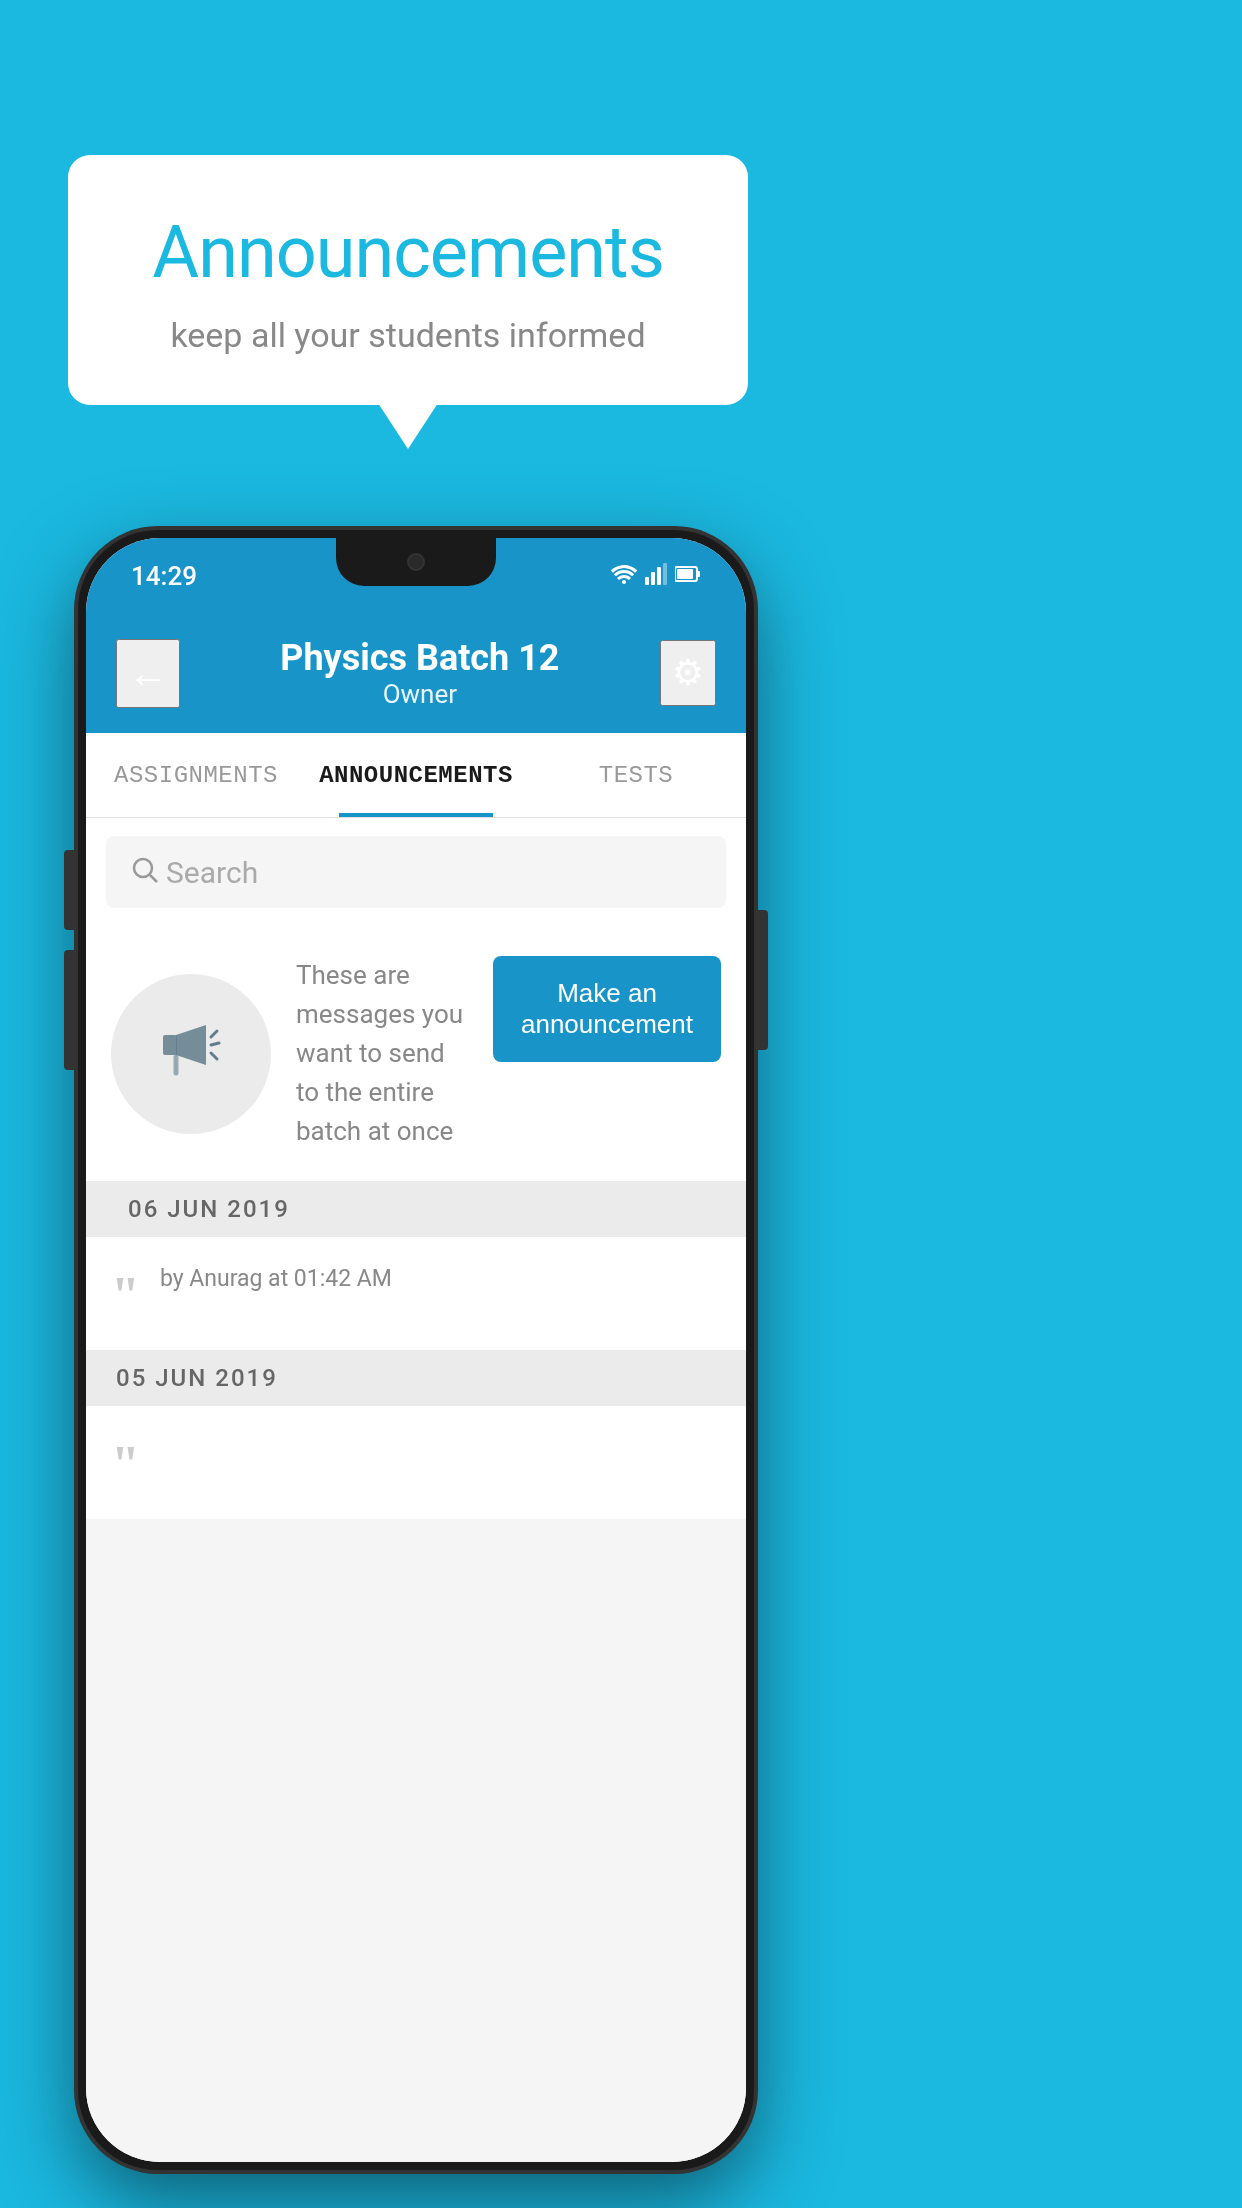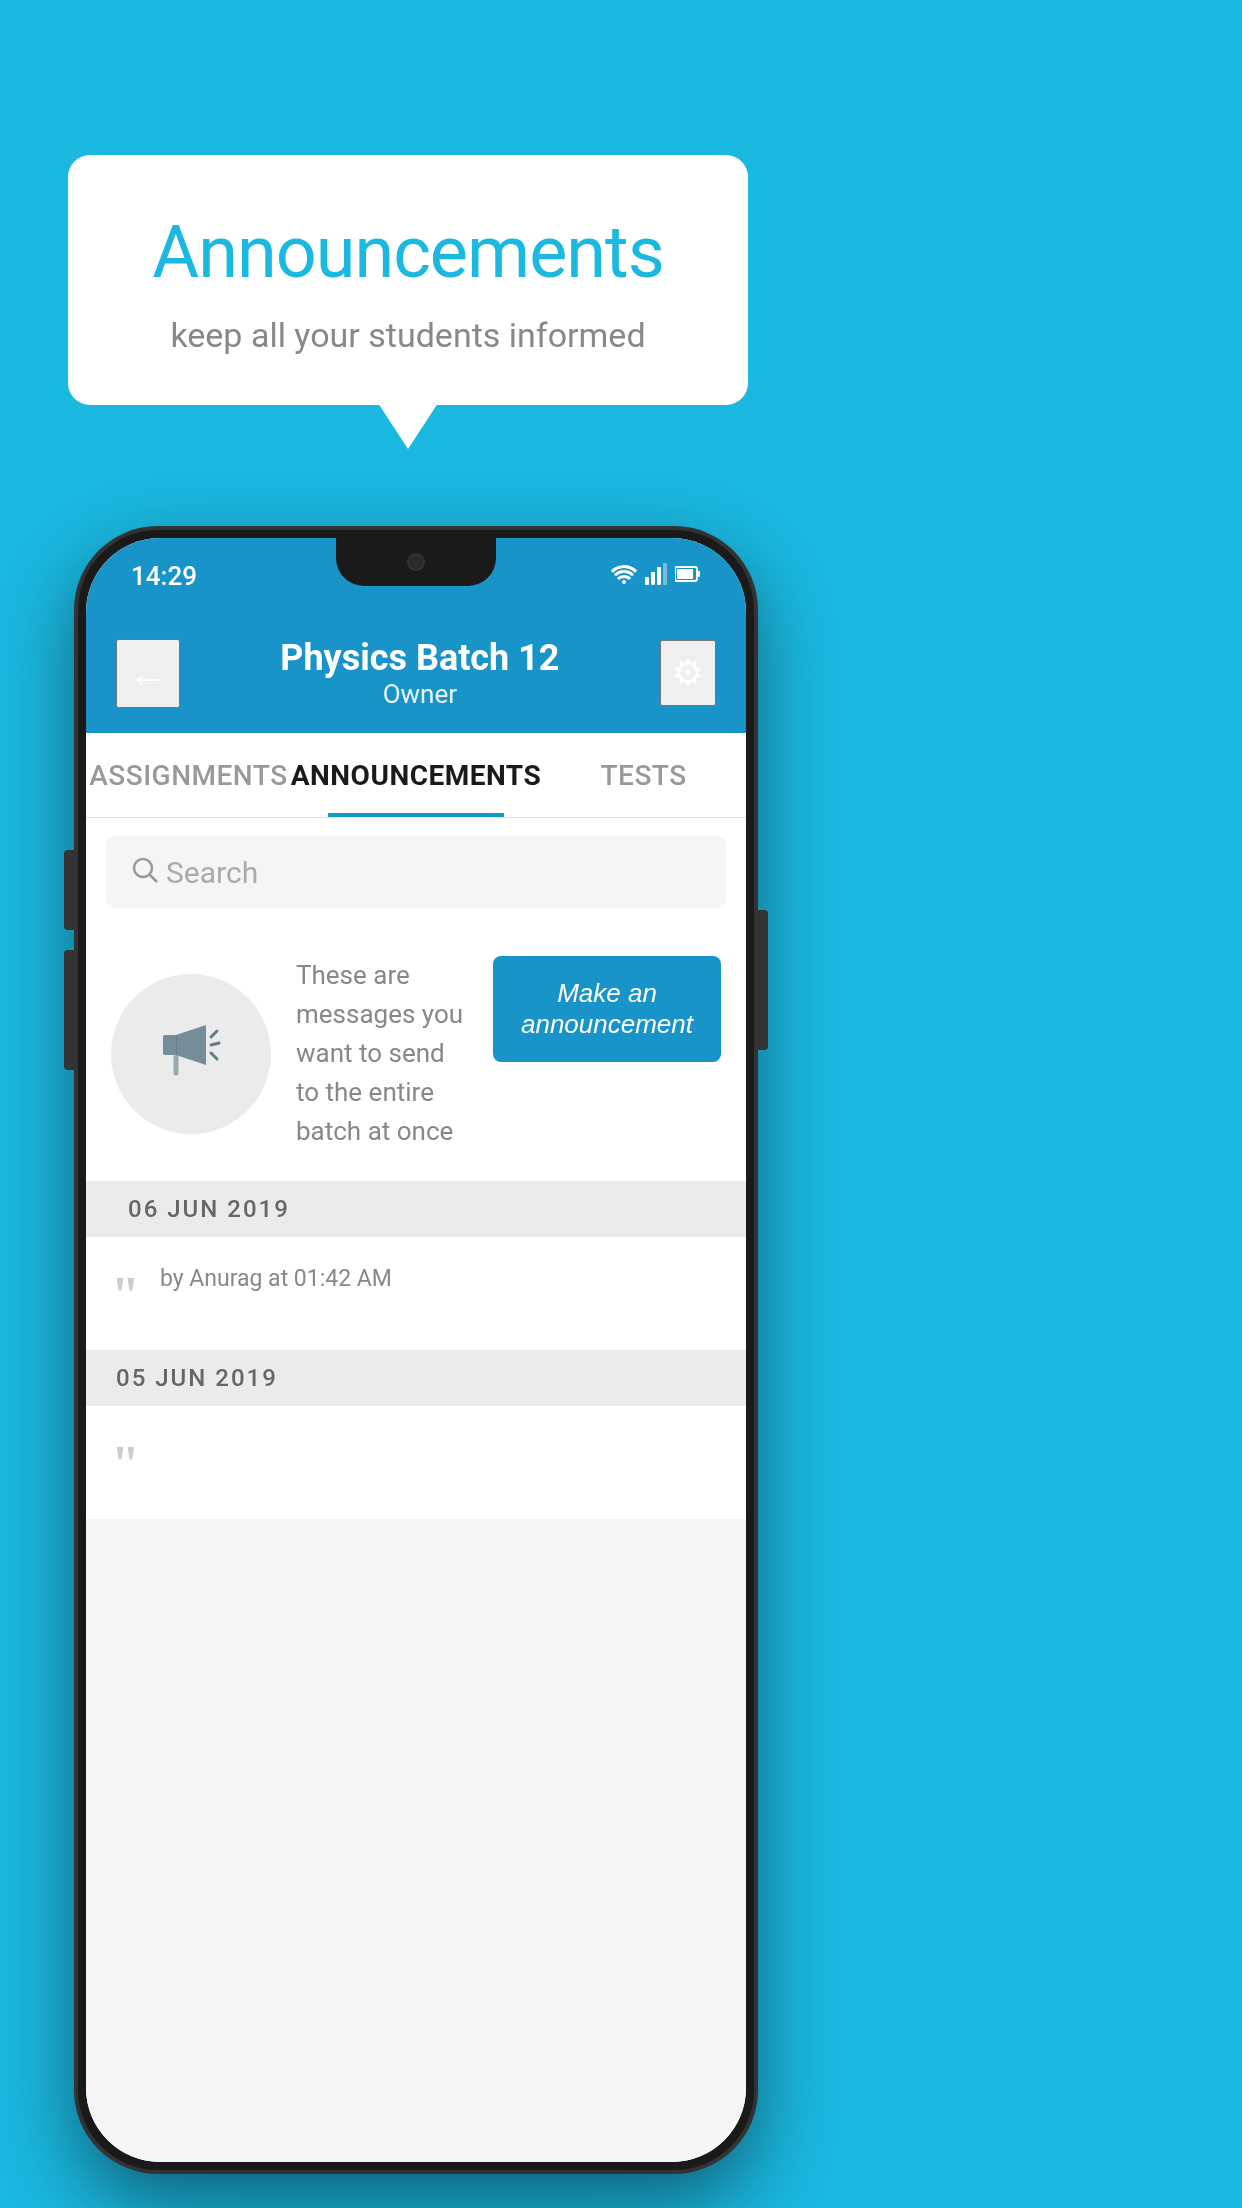--- a/index.html
+++ b/index.html
@@ -214,26 +214,27 @@
       flex-shrink: 0;
     }
 
     .tab-item {
       flex: 1;
       text-align: right;
       height: 100%;
       display: flex;
       align-items: center;
       justify-content: center;
-      font-size: 28px;
+      font-size: 24px;
       font-weight: 500;
       color: #999;
       cursor: pointer;
       position: relative;
       letter-spacing: 0.5px;
+      font-family: Liberation Mono, monospace;
     }
 
     .tab-item.active {
       color: #1a1a1a;
       font-weight: 700;
     }
 
     .tab-item.active::after {
       content: '';
       position: absolute;
@@ -319,21 +320,20 @@
       background: #1994c8;
       color: white;
       border: none;
       border-radius: 8px;
       padding: 22px 28px;
       font-size: 26px;
       font-weight: 500;
       cursor: pointer;
       text-align: center;
       align-self: flex-start;
-      font-style: italic;
     }
 
     
     .date-separator {
       background: #ebebeb;
       padding: 14px 42px;
       flex-shrink: 0;
     }
 
     .date-text {

